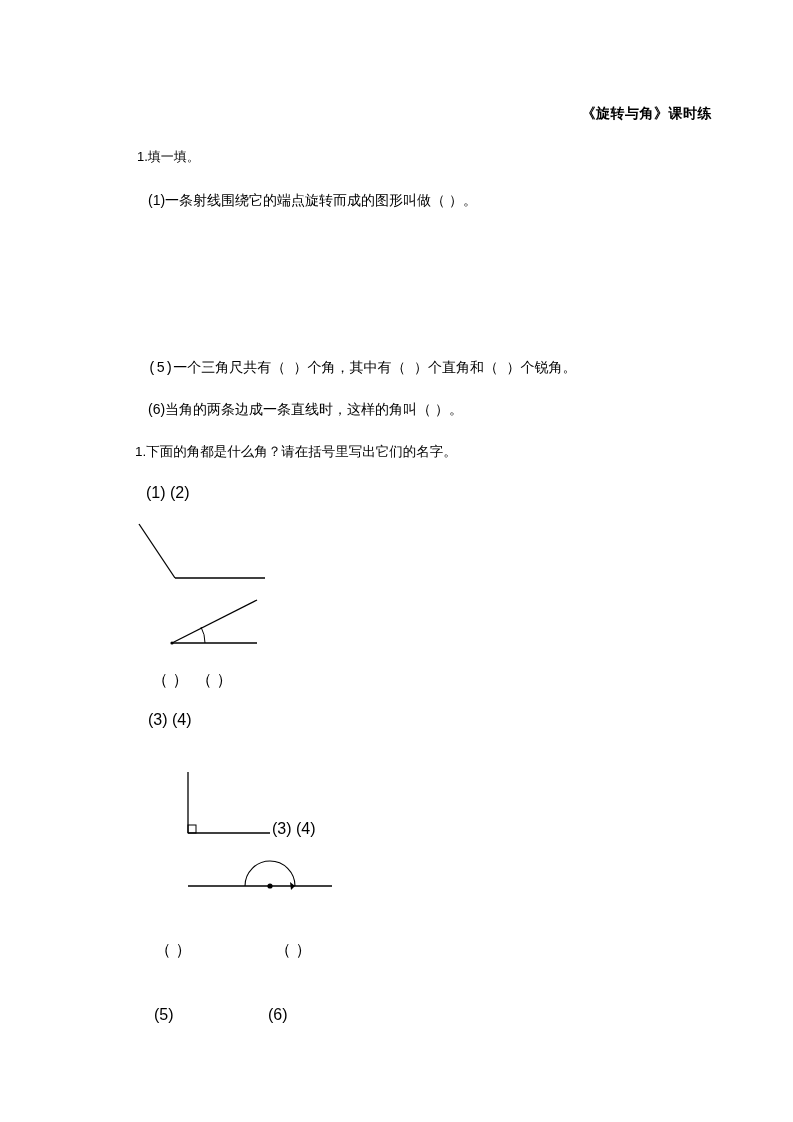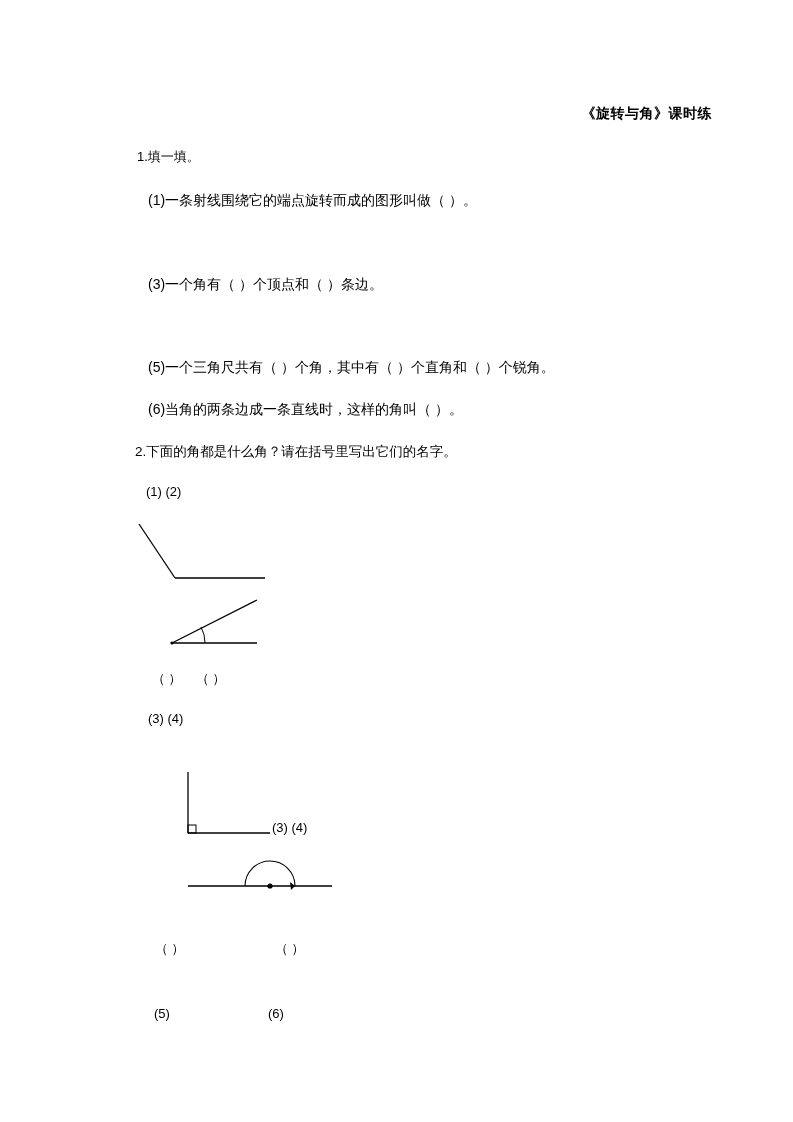--- a/index.html
+++ b/index.html
@@ -44,21 +44,21 @@
     white-space: nowrap;
   }
   .q2 {
     position: absolute;
     left: 135px;
     font-size: 13.5px;
     white-space: nowrap;
   }
   .lbl {
     position: absolute;
-    font-size: 13px;
+    font-size: 16px;
     white-space: nowrap;
   }
   .figs {
     position: absolute;
     left: 0;
     top: 0;
     width: 793px;
     height: 1122px;
     pointer-events: none;
   }
@@ -66,25 +66,24 @@
 </head>
 <body>
 
 <div class="page">
 
   <div class="title">《旋转与角》课时练</div>
 
   <div class="q-main" style="top:148px;">1.填一填。</div>
 
   <div class="q-sub" style="top:192px;">(1)一条射线围绕它的端点旋转而成的图形叫做（ ）。</div>
-  <div class="q-sub" style="top:276px;">(3)一个角有（ ）个顶点和（ ）条边。</div>
-  <div class="q-sub" style="top:359px;">(5)一个三角尺共有（ ）个角，其中有（ ）个直角和（ ）个锐角。</div>
+  <div class="q-sub" style="top:359px;font-family:Liberation Mono, monospace;">(5)一个三角尺共有（ ）个角，其中有（ ）个直角和（ ）个锐角。</div>
   <div class="q-sub" style="top:401px;text-align:right;">(6)当角的两条边成一条直线时，这样的角叫（ ）。</div>
 
-  <div class="q2" style="top:443px;">2.下面的角都是什么角？请在括号里写出它们的名字。</div>
+  <div class="q2" style="top:443px;">1.下面的角都是什么角？请在括号里写出它们的名字。</div>
 
   <div class="lbl" style="top:484px; left:146px;">(1) (2)</div>
 
   <div class="lbl" style="top:670px; left:152px;">（ ）</div>
   <div class="lbl" style="top:670px; left:196px;">（ ）</div>
 
   <div class="lbl" style="top:711px; left:148px;">(3) (4)</div>
 
   <div class="lbl" style="top:820px; left:272px;">(3) (4)</div>
 

